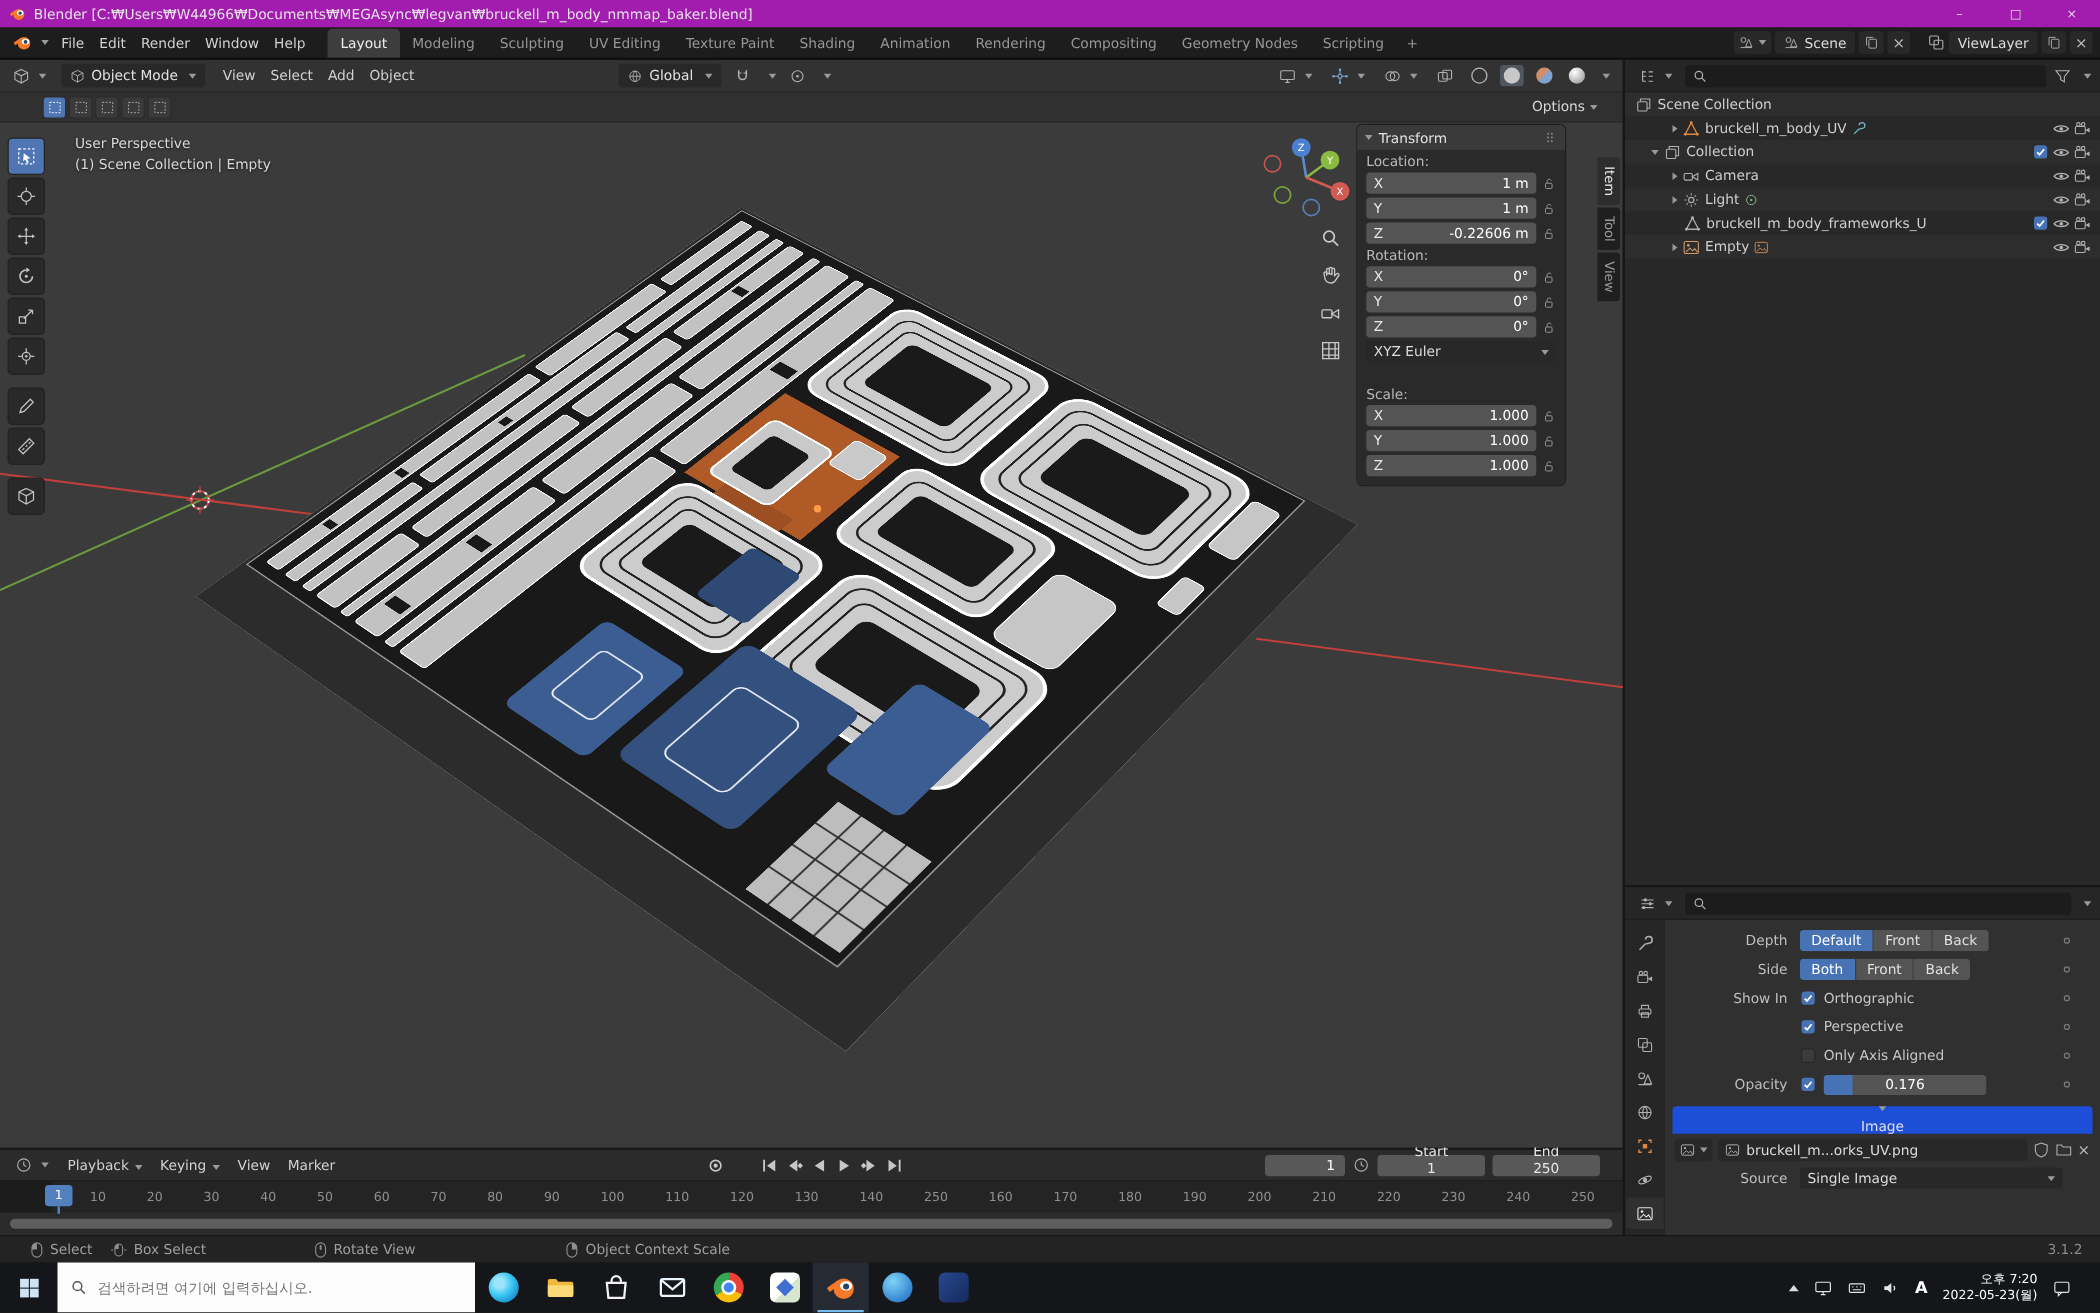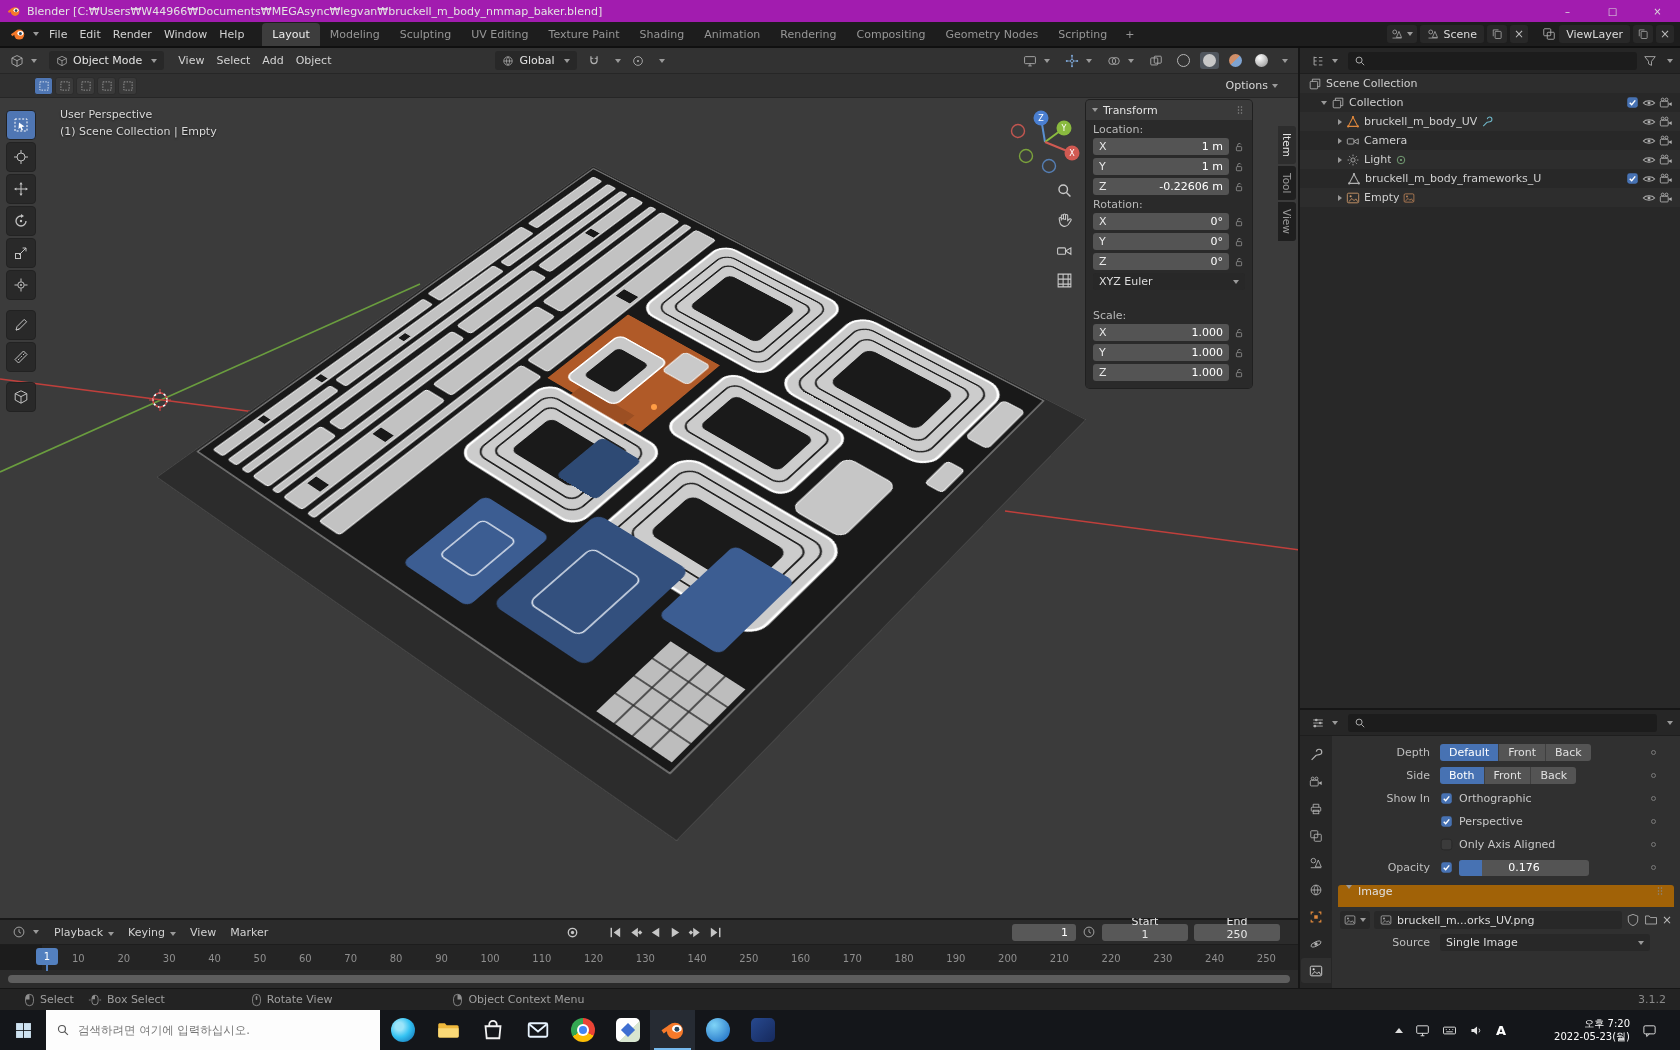--- a/index.html
+++ b/index.html
@@ -136,21 +136,21 @@
   .plabel { width:108px; text-align:right; padding-right:10px; color:#bfbfbf; flex:none; }
   .pdot { width:5px; height:5px; border:1px solid #7a7a7a; border-radius:50%; margin-left:auto; }
   .seg { display:flex; border-radius:3px; overflow:hidden; }
   .seg span { background:#545454; padding:2px 9px; color:#e0e0e0; border-right:1px solid #3f3f3f; }
   .seg span:last-child { border-right:none; }
   .seg span.on { background:#4772b3; color:#fff; }
   .chk { width:13px; height:13px; margin-right:6px; flex:none; }
   .slider { position:relative; width:130px; height:16px; background:#545454; border-radius:3px; overflow:hidden; }
   .slider .fill { position:absolute; left:0; top:0; bottom:0; width:18%; background:#4772b3; }
   .slider .sval { position:absolute; inset:0; display:flex; align-items:center; justify-content:center; color:#fff; }
-  .psec { height:22px; background:#a16207; display:flex; align-items:flex-start; gap:6px; padding:0 8px; margin:6px 6px 0 6px; border-radius:3px 3px 0 0; color:#e0e0e0; }
+  .psec { height:22px; background:#1d4ed8; display:flex; align-items:center; gap:6px; padding:0 8px; margin:6px 6px 0 6px; border-radius:3px 3px 0 0; color:#e0e0e0;flex-direction:column; }
   .imgrow { display:flex; align-items:center; gap:4px; padding:4px 8px 2px 8px; }
   .imgfield { flex:1; height:18px; background:#282828; border-radius:3px; display:flex; align-items:center; gap:5px; padding:0 6px; color:#ddd; }
   .imgfield .fn { white-space:nowrap; overflow:hidden; text-overflow:ellipsis; }
   .xglyph { color:#bbb; font-size:12px; }
 
   
   .statusbar { position:absolute; left:0; right:0; bottom:40px; height:22px; background:#232323; border-top:1px solid #161616; display:flex; align-items:center; color:#9f9f9f; padding:0 14px 0 24px; }
   .sb-item { display:flex; align-items:center; gap:5px; }
   .sb-item svg { width:11px; height:14px; color:#8f8f8f; }
   .sb-box { margin-left:14px; } .sb-rot { margin-left:86px; } .sb-ctx { margin-left:120px; }
@@ -173,21 +173,21 @@
   .g-chrome::before { content:""; position:absolute; left:6px; top:6px; width:12px; height:12px; border-radius:50%; background:#fff; }
   .g-chrome::after { content:""; position:absolute; left:8px; top:8px; width:8px; height:8px; border-radius:50%; background:#4285f4; }
   .g-skype { background:radial-gradient(circle at 35% 30%, #7fd4f7, #1565c0); }
   .g-navy { border-radius:5px; background:linear-gradient(135deg,#27498f,#16295c); }
   .g-notes { border-radius:5px; background:linear-gradient(135deg,#ffffff 55%,#d8e6d0 55%); position:relative; }
   .g-notes::after { content:""; position:absolute; left:7px; top:7px; width:10px; height:10px; background:#3f6fd1; transform:rotate(45deg); }
   .tb-tray { margin-left:auto; display:flex; align-items:center; gap:12px; padding-right:6px; }
   .tb-tray svg { width:15px; height:15px; color:#e4e4e4; }
   .tray-up { width:0; height:0; border-left:4px solid transparent; border-right:4px solid transparent; border-bottom:5px solid #ddd; }
   .ime { color:#fff; font-size:13px; font-weight:bold; }
-  .clock { text-align:right; color:#fff; font-size:10px; line-height:13px; white-space:nowrap;margin-left:36px; }
+  .clock { text-align:right; color:#fff; font-size:10px; line-height:13px; white-space:nowrap; }
   .desk-sliver { width:5px; border-left:1px solid #3f3f3f; }
 </style>
 </head>
 <body>
 
 <svg width="0" height="0" style="position:absolute" aria-hidden="true">
     <defs>
 <symbol id="i-eye" viewBox="0 0 16 16">
         <path d="M1.5 8C4 4.6 12 4.6 14.5 8C12 11.4 4 11.4 1.5 8Z" fill="none" stroke="currentColor" stroke-width="1.2"></path>
         <circle cx="8" cy="8" r="1.7" fill="currentColor"></circle>
@@ -1062,49 +1062,49 @@
             </svg>
           <span class="caret"></span>
         </div>
 
         <div class="orow ind1">
           <svg class="ic14">
               <use href="#i-coll"></use>
             </svg>
           <span class="name">Scene Collection</span>
         </div>
+        <div class="orow ind3">
+          <span class="tri-r"></span>
+          <svg class="ic14" style="color:#e0883c">
+              <use href="#i-mesh"></use>
+            </svg>
+          <span class="name">bruckell_m_body_UV</span>
+          <svg class="ic12" style="color:#6fb7c9">
+              <use href="#i-wrench"></use>
+            </svg>
+          <span class="orow-right">
+            <span></span>
+            <svg class="ic14">
+                <use href="#i-eye"></use>
+              </svg>
+            <svg class="ic14">
+                <use href="#i-cam"></use>
+              </svg>
+          </span>
+        </div>
         <div class="orow ind2">
           <span class="tri-d"></span>
           <svg class="ic14">
               <use href="#i-coll"></use>
             </svg>
           <span class="name">Collection</span>
           <span class="orow-right">
             <svg class="chk" style="margin:0">
                 <use href="#i-chkon"></use>
               </svg>
-            <svg class="ic14">
-                <use href="#i-eye"></use>
-              </svg>
-            <svg class="ic14">
-                <use href="#i-cam"></use>
-              </svg>
-          </span>
-        </div>
-        <div class="orow ind3">
-          <span class="tri-r"></span>
-          <svg class="ic14" style="color:#e0883c">
-              <use href="#i-mesh"></use>
-            </svg>
-          <span class="name">bruckell_m_body_UV</span>
-          <svg class="ic12" style="color:#6fb7c9">
-              <use href="#i-wrench"></use>
-            </svg>
-          <span class="orow-right">
-            <span></span>
             <svg class="ic14">
                 <use href="#i-eye"></use>
               </svg>
             <svg class="ic14">
                 <use href="#i-cam"></use>
               </svg>
           </span>
         </div>
         <div class="orow ind3">
           <span class="tri-r"></span>
@@ -1355,21 +1355,21 @@
     <span class="sb-item sb-rot">
       <svg>
           <use href="#i-mouseM"></use>
         </svg>
       <span>Rotate View</span>
     </span>
     <span class="sb-item sb-ctx">
       <svg>
           <use href="#i-mouseR"></use>
         </svg>
-      <span>Object Context Menu</span>
+      <span>Object Context Scale</span>
     </span>
     <span class="sb-ver">3.1.2</span>
   </div>
 
   <div class="taskbar">
     <div class="tb-start">
         <svg>
           <use href="#i-winlogo"></use>
         </svg>
       </div>

